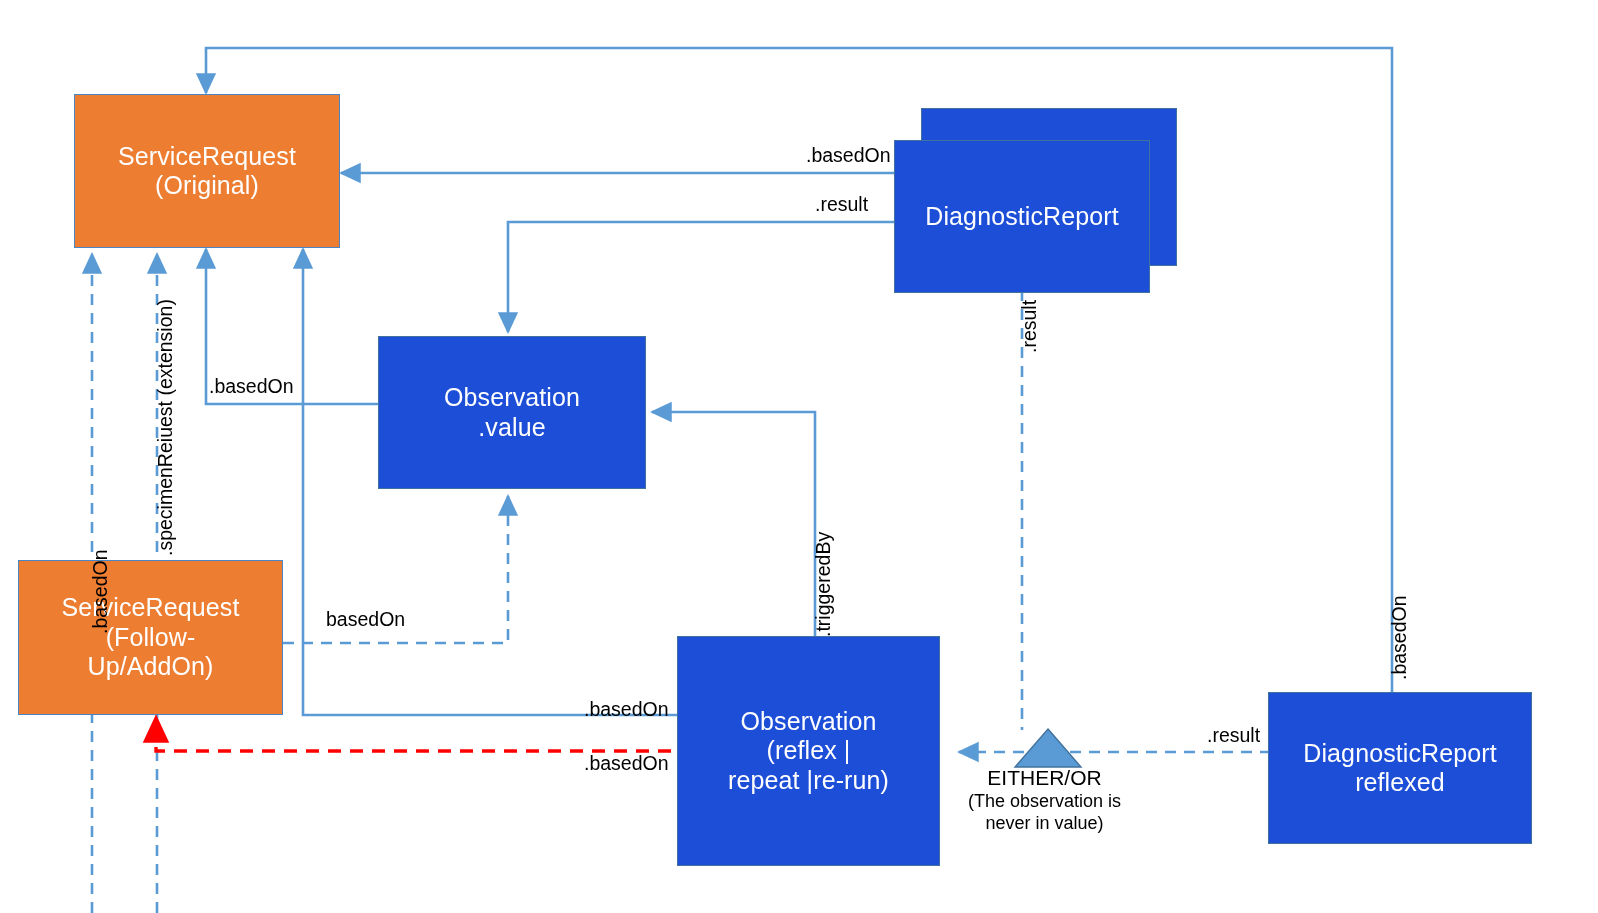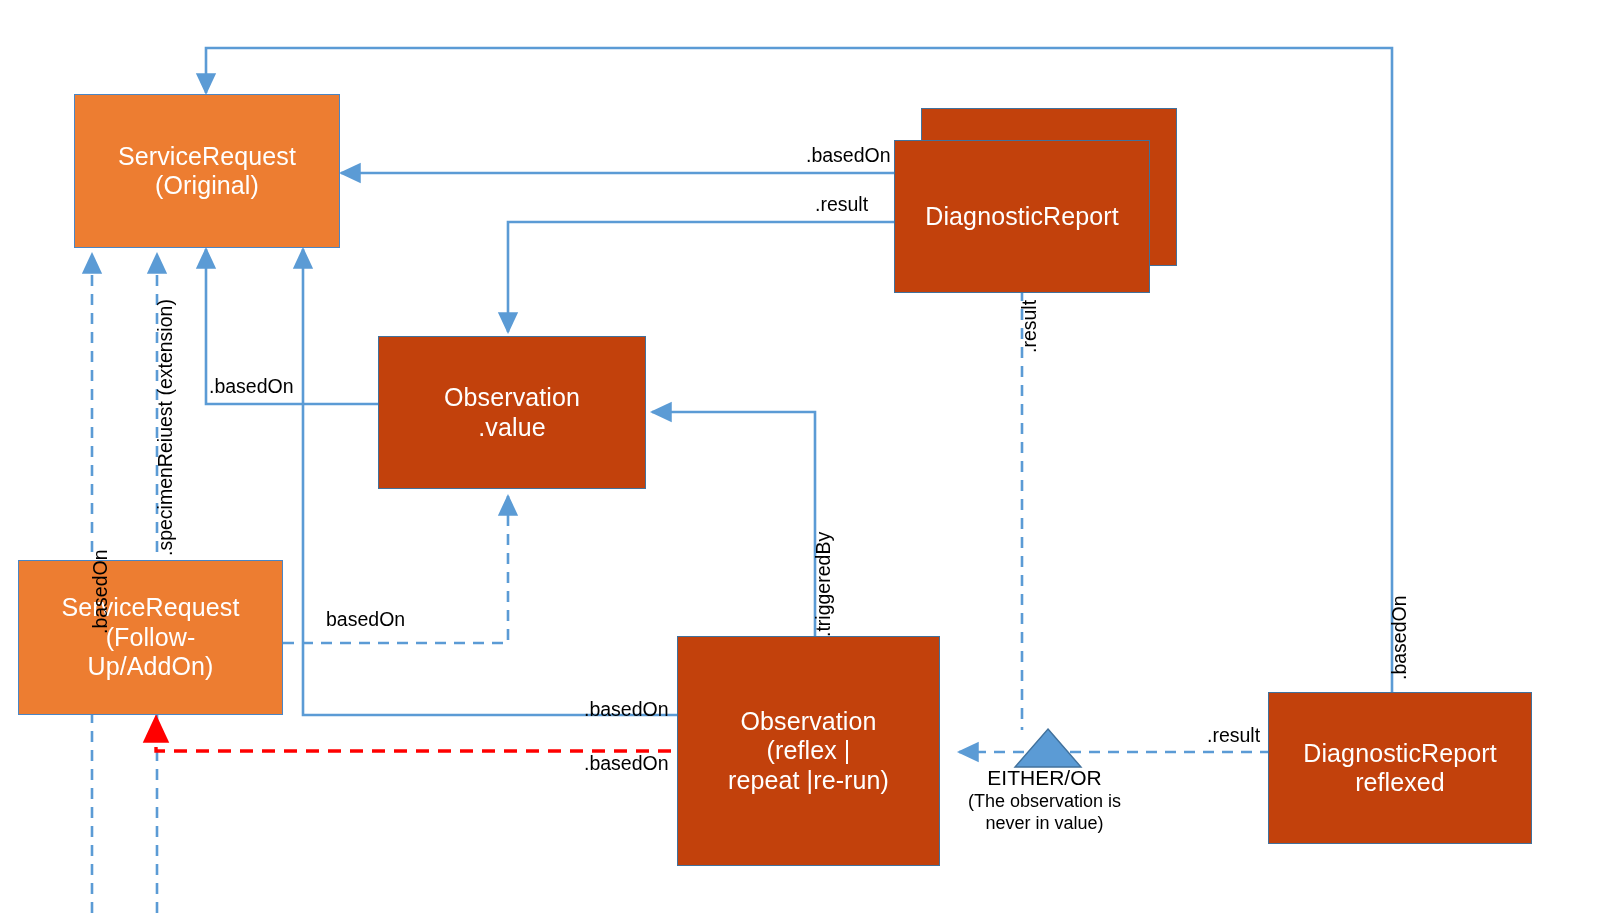--- a/index.html
+++ b/index.html
@@ -36,21 +36,21 @@
     line-height: 1.18;
     font-weight: 400;
     white-space: pre-line;
     letter-spacing: 0.1px;
   }
   .node-orange {
     background: #ED7D31;
     border: 1.6px solid #4A86C5;
   }
   .node-blue {
-    background: #c2410c;
+    background: #1d4ed8;
     border: 1.6px solid #41719C;
   }
   .lbl {
     position: absolute;
     color: #000000;
     font-size: 19.5px;
     white-space: nowrap;
     line-height: 1.2;
   }
   .lbl-rot {

